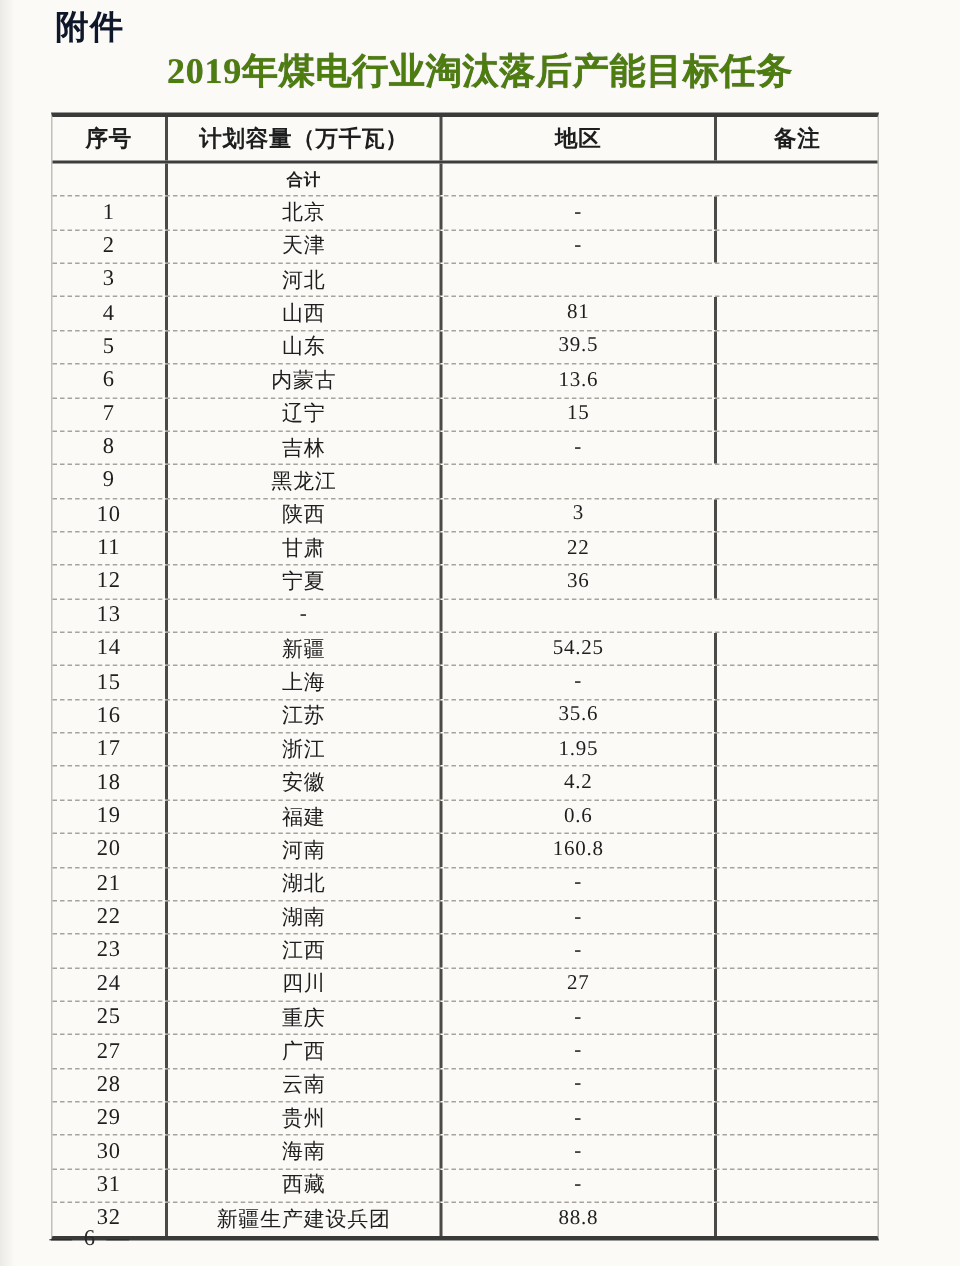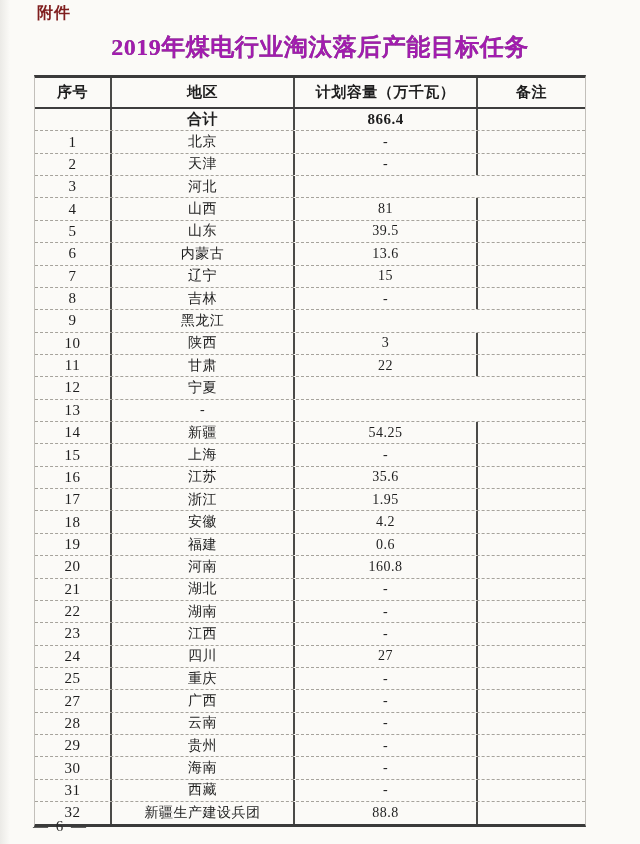--- a/index.html
+++ b/index.html
@@ -11,25 +11,25 @@
   }
   
   .scan-edge {
     position:absolute; left:0; top:0; width:10px; height:844px;
     background:linear-gradient(90deg, rgba(120,118,112,0.12), rgba(120,118,112,0));
     pointer-events:none;
   }
   .attachment {
     position:absolute; left:37px; top:3px;
     font-family:"Liberation Sans","DejaVu Sans",sans-serif;
-    font-size:16px; font-weight:bold; color:#7f1d1d; letter-spacing:1px;
+    font-size:22px; font-weight:bold; color:#0f172a; letter-spacing:1px;
   }
   .title {
     position:absolute; left:0; top:31px; width:640px; margin:0;
-    text-align:center; font-size:24px; font-weight:bold; color:#a21caf;
+    text-align:center; font-size:24px; font-weight:bold; color:#4d7c0f;
     letter-spacing:0.5px;
     text-shadow:0 0 0.5px rgba(0,0,0,0.55);
   }
   .cap-table {
     position:absolute; left:34px; top:75px; width:552px;
     border-top:3px solid #3a3a3a;
     border-bottom:3px solid #3a3a3a;
     border-left:1px solid #c2bfba;
     border-right:1px solid #c2bfba;
     box-sizing:border-box;
@@ -51,47 +51,46 @@
   }
   .tbody .trow:last-child { border-bottom:none; }
   .cell {
     display:flex; align-items:center; justify-content:center;
     height:100%; box-sizing:border-box; overflow:hidden;
     letter-spacing:0.5px;
   }
   .c1, .c2, .c3 { border-right:2px solid #4a4a48; }
   .c1 { font-size:15px; }
   .total-row { font-weight:bold; }
-  .total-row .cell { font-size:15px; }
+  .total-row .cell { font-size:11px; }
   .footer-page {
     position:absolute; left:33px; top:818px;
     font-size:15px; color:#2a2a2a; letter-spacing:2px;
   }
 </style>
 </head>
 <body>
 
 <div class="scan-edge"></div>
 
 <div class="attachment">附件</div>
 
 <h1 class="title">2019年煤电行业淘汰落后产能目标任务</h1>
 
 <div class="cap-table">
   <div class="thead">
     <div class="cell c1">序号</div>
+    <div class="cell c3">计划容量（万千瓦）</div>
     <div class="cell c2">地区</div>
-    <div class="cell c3">计划容量（万千瓦）</div>
     <div class="cell c4">备注</div>
   </div>
 
   <div class="trow total-row">
     <div class="cell c1"></div>
     <div class="cell c2">合计</div>
-    <div class="cell c3">866.4</div>
     <div class="cell c4"></div>
   </div>
 
   <div class="tbody">
 
       <div class="trow">
         <div class="cell c1">1</div>
         <div class="cell c2">北京</div>
         <div class="cell c3">-</div>
         <div class="cell c4"></div>
@@ -161,20 +160,21 @@
       <div class="trow">
         <div class="cell c1">11</div>
         <div class="cell c2">甘肃</div>
         <div class="cell c3">22</div>
         <div class="cell c4"></div>
       </div>
 
       <div class="trow">
         <div class="cell c1">12</div>
         <div class="cell c2">宁夏</div>
+        <div class="cell c3">36</div>
         <div class="cell c4"></div>
       </div>
 
       <div class="trow">
         <div class="cell c1">13</div>
         <div class="cell c3">-</div>
         <div class="cell c4"></div>
       </div>
 
       <div class="trow">

